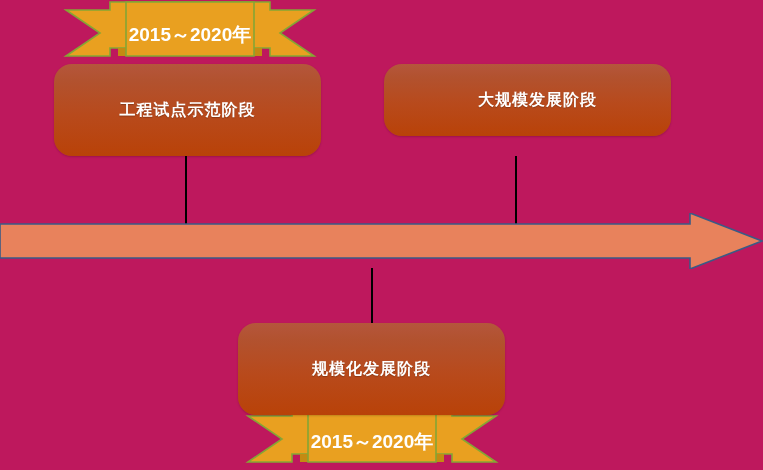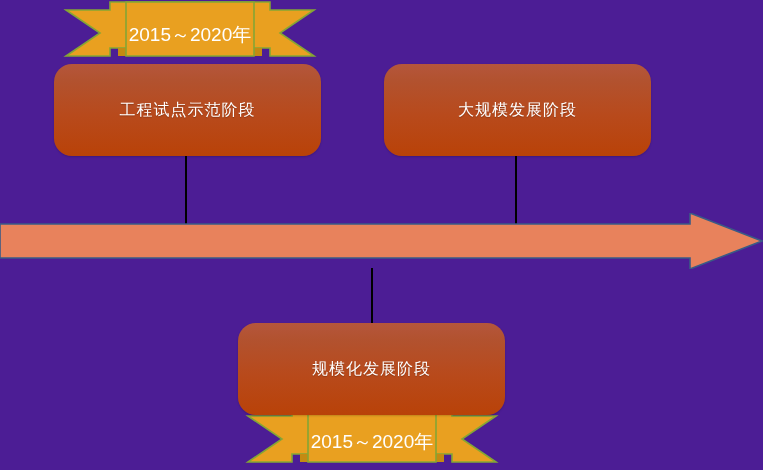--- a/index.html
+++ b/index.html
@@ -7,22 +7,23 @@
     padding: 0;
     background: #ffffff;
   }
   body {
     font-family: "Liberation Sans", "DejaVu Sans", sans-serif;
   }
   #canvas {
     position: relative;
     width: 763px;
     height: 470px;
-    background: #4c1d95;
+    background: #be185d;
     overflow: hidden;
+    font-weight: bold;
   }
 
   
   .timeline-arrow {
     position: absolute;
     left: 0px;
     top: 213px;
     width: 763px;
     height: 56px;
   }
@@ -91,21 +92,21 @@
     <div class="ribbon-label">2015～2020年</div>
   </div>
 
   <div class="phase-box" style="left:54px; top:64px; width:267px; height:92px;">
     <span class="phase-box-label">工程试点示范阶段</span>
   </div>
 
   <div class="connector" style="left:185px; top:156px; height:68px;"></div>
 
 
-  <div class="phase-box" style="left:384px; top:64px; width:267px; height:92px;">
+  <div class="phase-box" style="left:384px; top:64px; width:267px; height:72px;padding-left:20px;">
     <span class="phase-box-label">大规模发展阶段</span>
   </div>
 
   <div class="connector" style="left:515px; top:156px; height:68px;"></div>
 
   <div class="timeline-arrow">
     <svg width="763" height="56" viewBox="0 0 763 56">
       <path d="M0,11 L690,11 L690,0 L762,28 L690,56 L690,45 L0,45 Z" fill="#E8825C" stroke="#3A5B86" stroke-width="1.6"></path>
     </svg>
   </div>

